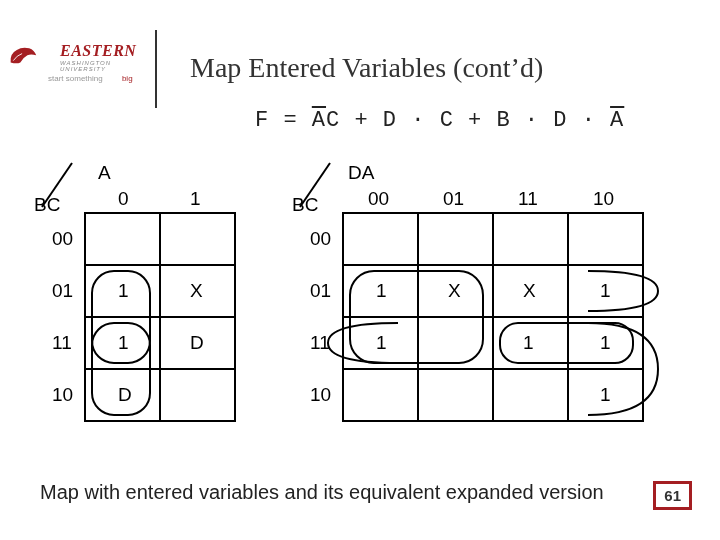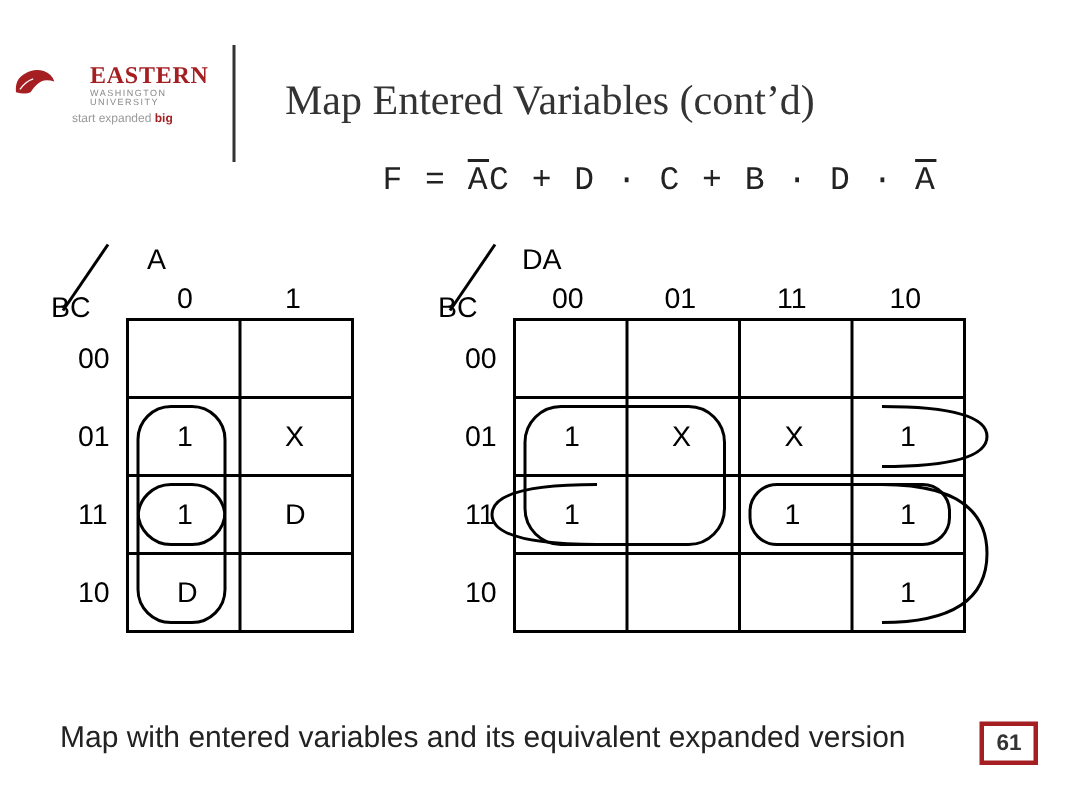--- a/index.html
+++ b/index.html
@@ -10,21 +10,21 @@
     font-family: "Times New Roman", serif;
     position: relative;
     overflow: hidden;
   }
   .logo {
     position: absolute;
     left: 8px;
     top: 42px;
     width: 140px;
   }
-  .logo-row { display: flex; align-items: flex-start; gap: 22px; }
+  .logo-row { display: flex; align-items: center; gap: 22px; font-style: italic; }
   .eagle {
     width: 34px; height: 28px; position: relative;
   }
   .logo-text { display: flex; flex-direction: column; }
   .logo-main {
     font-family: "Georgia", serif;
     font-weight: bold;
     color: #a41e22;
     font-size: 16px;
     letter-spacing: 0.5px;
@@ -35,21 +35,21 @@
     letter-spacing: 1px;
     color: #888;
   }
   .logo-tag {
     font-family: Arial, sans-serif;
     font-size: 8px;
     color: #999;
     margin-top: 2px;
     margin-left: 40px;
   }
-  .logo-tag b { color: #a41e22; font-weight: bold; }
+  .logo-tag b { color: #a41e22; font-weight: normal; margin-left: 17px; }
   .vbar {
     position: absolute;
     left: 155px;
     top: 30px;
     width: 0;
     height: 78px;
     border-left: 2px solid #333;
   }
   .title {
     position: absolute;
@@ -109,21 +109,21 @@
         <path d="M3 22 Q2 12 10 8 Q16 4 24 6 Q30 8 32 14 Q26 12 22 14 Q18 16 14 22 Q10 24 3 22 Z" fill="#a41e22" stroke="none"></path>
         <path d="M6 20 Q10 14 16 12" stroke="#fff" stroke-width="1" fill="none"></path>
       </svg>
     </div>
     <div class="logo-text">
       <span class="logo-main">EASTERN</span>
       <span class="logo-sub">WASHINGTON UNIVERSITY</span>
     </div>
   </div>
   <div class="logo-tag">
-    <span>start expanded </span><b>big</b>
+    <span>start something </span><b>big</b>
   </div>
 </div>
 
 <div class="vbar"></div>
 
 <div class="title">Map Entered Variables (cont’d)</div>
 
 <div class="equation">
   <span>F</span>
   <span>=</span>

